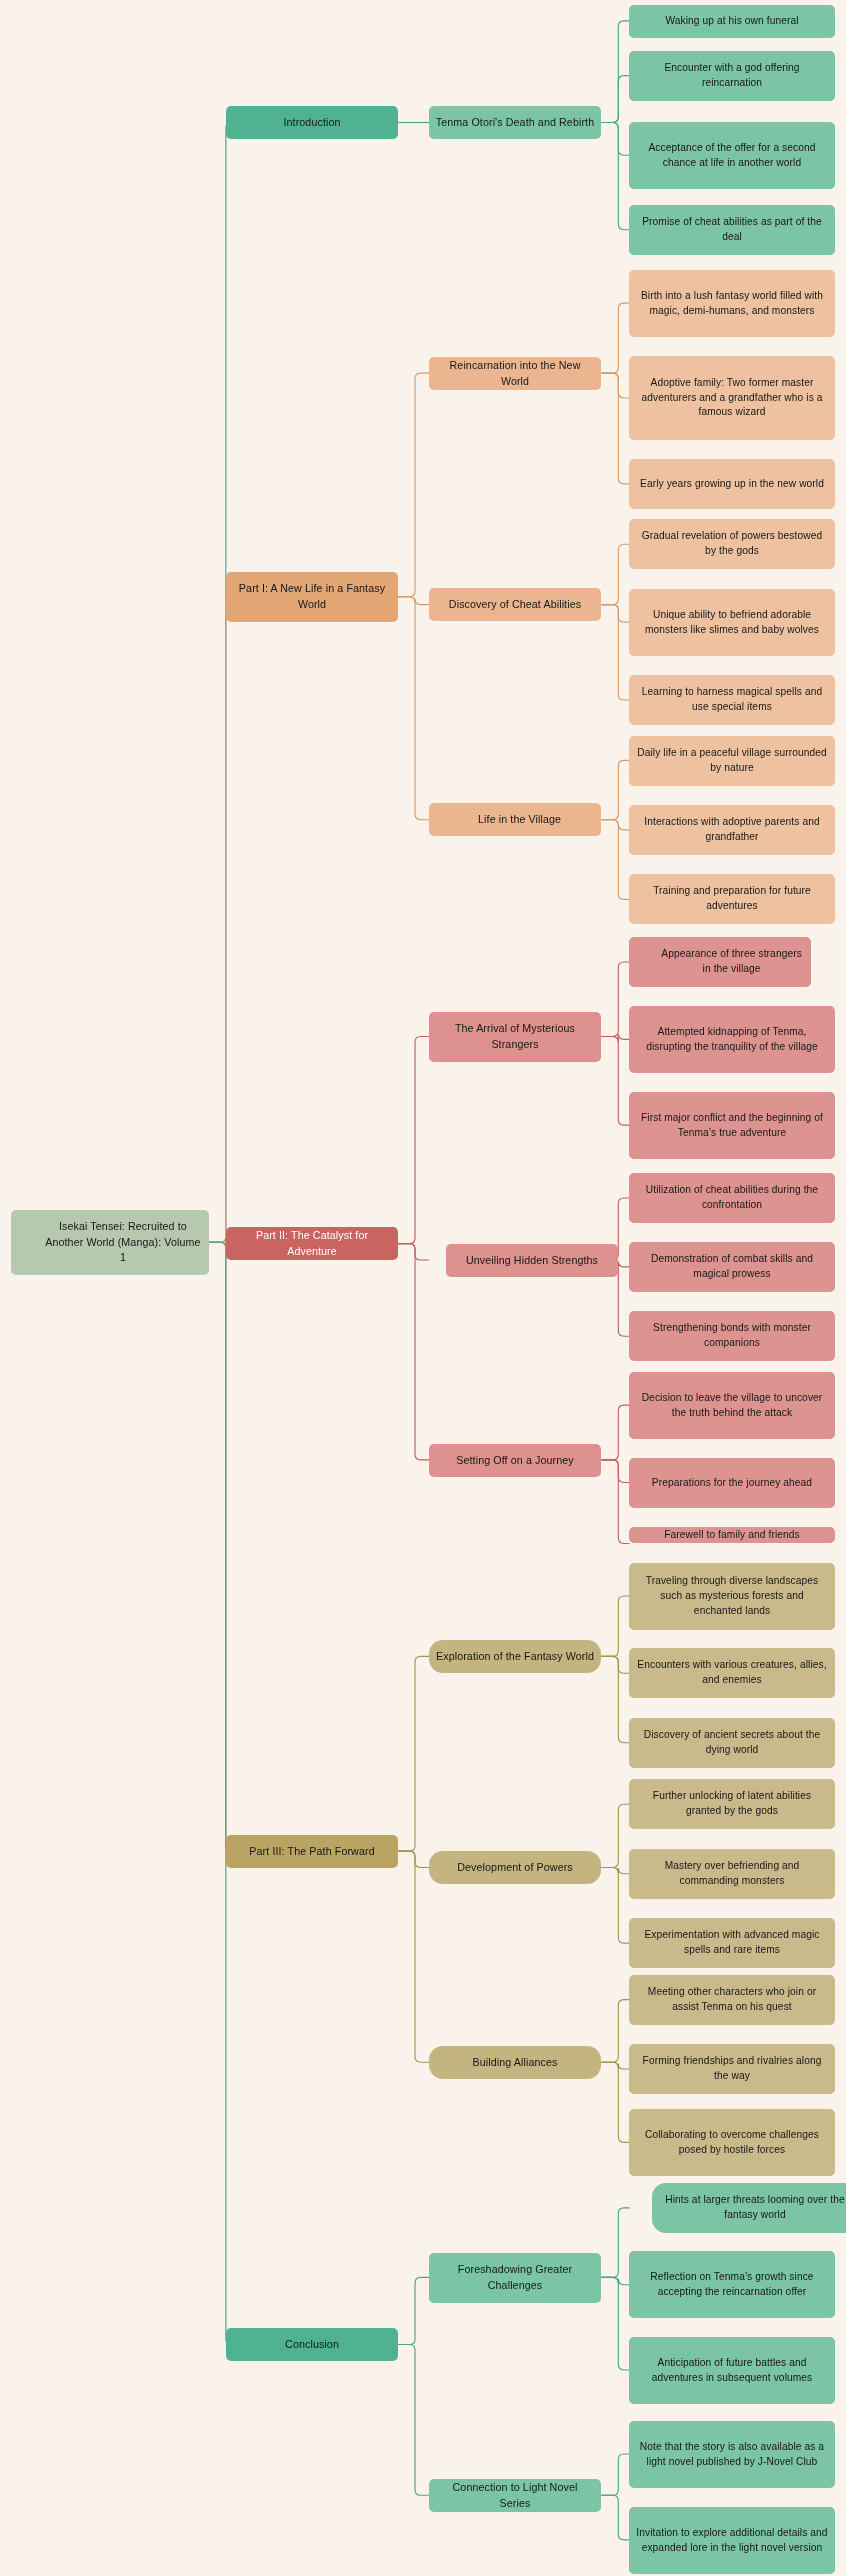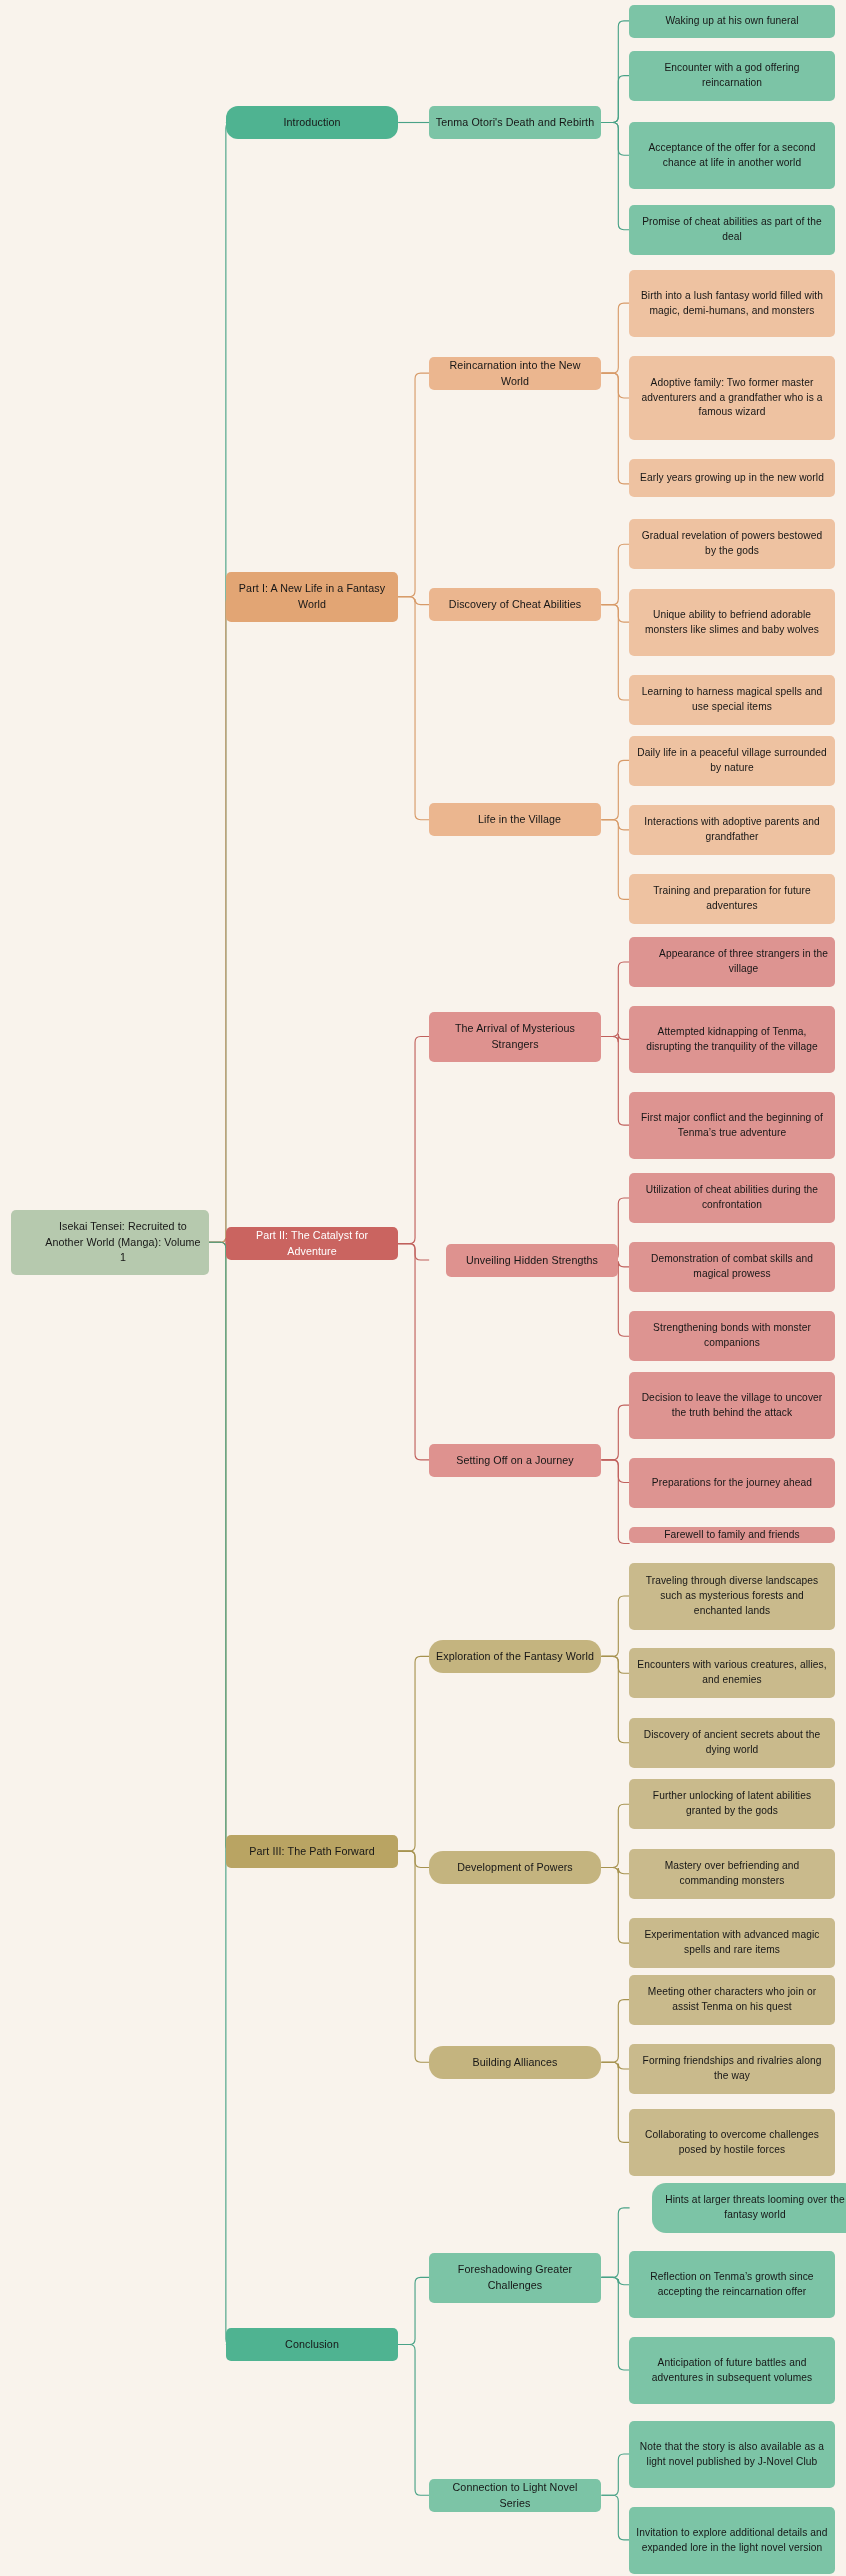--- a/index.html
+++ b/index.html
@@ -97,21 +97,21 @@
       <path d="M 1065 4034 L 1085 4034 Q 1095 4034 1095 4044 L 1095 4037 Q 1095 4047 1105 4047 L 1115 4047" fill="none" stroke="#49a287" stroke-width="2"></path>
       <path d="M 1065 4034 L 1085 4034 Q 1095 4034 1095 4044 L 1095 4188 Q 1095 4198 1105 4198 L 1115 4198" fill="none" stroke="#49a287" stroke-width="2"></path>
       <path d="M 705 4153 L 725 4153 Q 735 4153 735 4163 L 735 4410 Q 735 4420 745 4420 L 760 4420" fill="none" stroke="#49a287" stroke-width="2"></path>
       <path d="M 1065 4420 L 1085 4420 Q 1095 4420 1095 4410 L 1095 4357 Q 1095 4347 1105 4347 L 1115 4347" fill="none" stroke="#49a287" stroke-width="2"></path>
       <path d="M 1065 4420 L 1085 4420 Q 1095 4420 1095 4430 L 1095 4489 Q 1095 4499 1105 4499 L 1115 4499" fill="none" stroke="#49a287" stroke-width="2"></path>
     </svg>
   <div id="nodes">
       <div class="node root" style="left: 11.3px; top: 1210px; width: 198px; height: 65px;">
         <span>Isekai Tensei: Recruited to Another World (Manga): Volume 1</span>
       </div>
-      <div class="node lv1-green" style="left: 226px; top: 106px; width: 172px; height: 33px; border-radius: 12px;">
+      <div class="node lv1-green" style="left: 226px; top: 106px; width: 172px; height: 33px;">
         <span>Introduction</span>
       </div>
       <div class="node lv2-green" style="left: 429px; top: 106px; width: 172px; height: 33px;">
         <span>Tenma Otori's Death and Rebirth</span>
       </div>
       <div class="node lv3-green" style="left: 629px; top: 4.5px; width: 206px; height: 33px;">
         <span>Waking up at his own funeral</span>
       </div>
       <div class="node lv3-green" style="left: 629px; top: 51px; width: 206px; height: 50px;">
         <span>Encounter with a god offering reincarnation</span>
@@ -127,21 +127,21 @@
       </div>
       <div class="node lv2-orange" style="left: 429px; top: 357px; width: 172px; height: 33px;">
         <span>Reincarnation into the New World</span>
       </div>
       <div class="node lv3-orange" style="left: 629px; top: 270px; width: 206px; height: 67px;">
         <span>Birth into a lush fantasy world filled with magic, demi-humans, and monsters</span>
       </div>
       <div class="node lv3-orange" style="left: 629px; top: 356px; width: 206px; height: 84px;">
         <span>Adoptive family: Two former master adventurers and a grandfather who is a famous wizard</span>
       </div>
-      <div class="node lv3-orange" style="left: 629px; top: 459px; width: 206px; height: 38px;">
+      <div class="node lv3-orange" style="left: 629px; top: 459px; width: 206px; height: 50px;">
         <span>Early years growing up in the new world</span>
       </div>
       <div class="node lv2-orange" style="left: 429px; top: 588px; width: 172px; height: 33px;">
         <span>Discovery of Cheat Abilities</span>
       </div>
       <div class="node lv3-orange" style="left: 629px; top: 519px; width: 206px; height: 50px;">
         <span>Gradual revelation of powers bestowed by the gods</span>
       </div>
       <div class="node lv3-orange" style="left: 629px; top: 589px; width: 206px; height: 67px;">
         <span>Unique ability to befriend adorable monsters like slimes and baby wolves</span>
@@ -160,21 +160,21 @@
       </div>
       <div class="node lv3-orange" style="left: 629px; top: 874px; width: 206px; height: 50px;">
         <span>Training and preparation for future adventures</span>
       </div>
       <div class="node lv1-red" style="left: 226px; top: 1227px; width: 172px; height: 33px;">
         <span>Part II: The Catalyst for Adventure</span>
       </div>
       <div class="node lv2-red" style="left: 429px; top: 1012px; width: 172px; height: 50px;">
         <span>The Arrival of Mysterious Strangers</span>
       </div>
-      <div class="node lv3-red" style="left: 629px; top: 937px; width: 206px; height: 50px; padding-left: 30px;">
+      <div class="node lv3-red" style="left: 629px; top: 937px; width: 182px; height: 50px; padding-left: 30px;">
         <span>Appearance of three strangers in the village</span>
       </div>
       <div class="node lv3-red" style="left: 629px; top: 1006px; width: 206px; height: 67px;">
         <span>Attempted kidnapping of Tenma, disrupting the tranquility of the village</span>
       </div>
       <div class="node lv3-red" style="left: 629px; top: 1092px; width: 206px; height: 67px;">
         <span>First major conflict and the beginning of Tenma’s true adventure</span>
       </div>
       <div class="node lv2-red" style="left: 429px; top: 1244px; width: 172px; height: 33px; margin-left: 17px;">
         <span>Unveiling Hidden Strengths</span>

